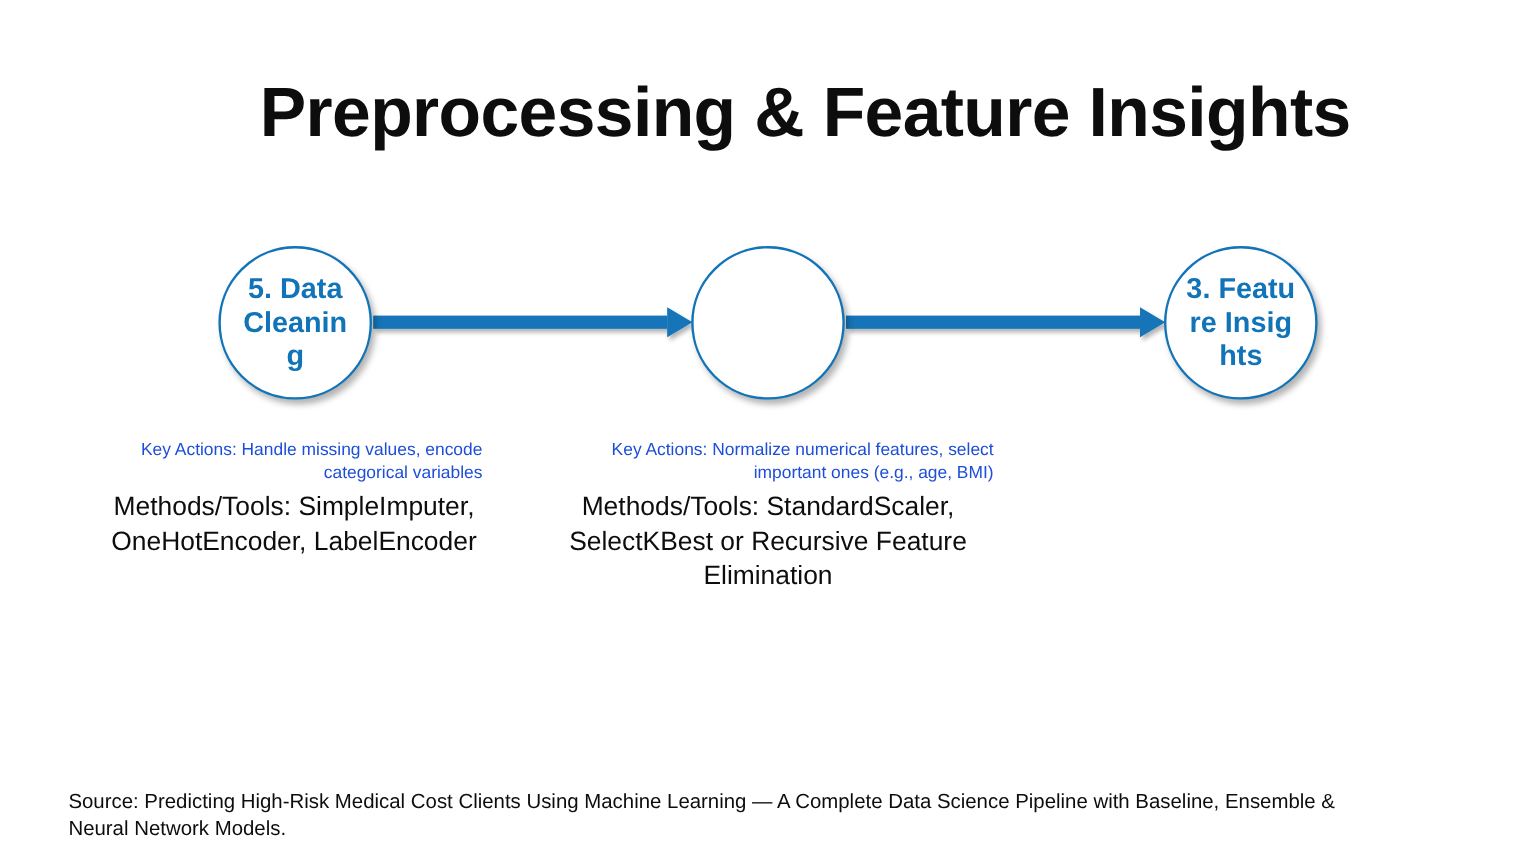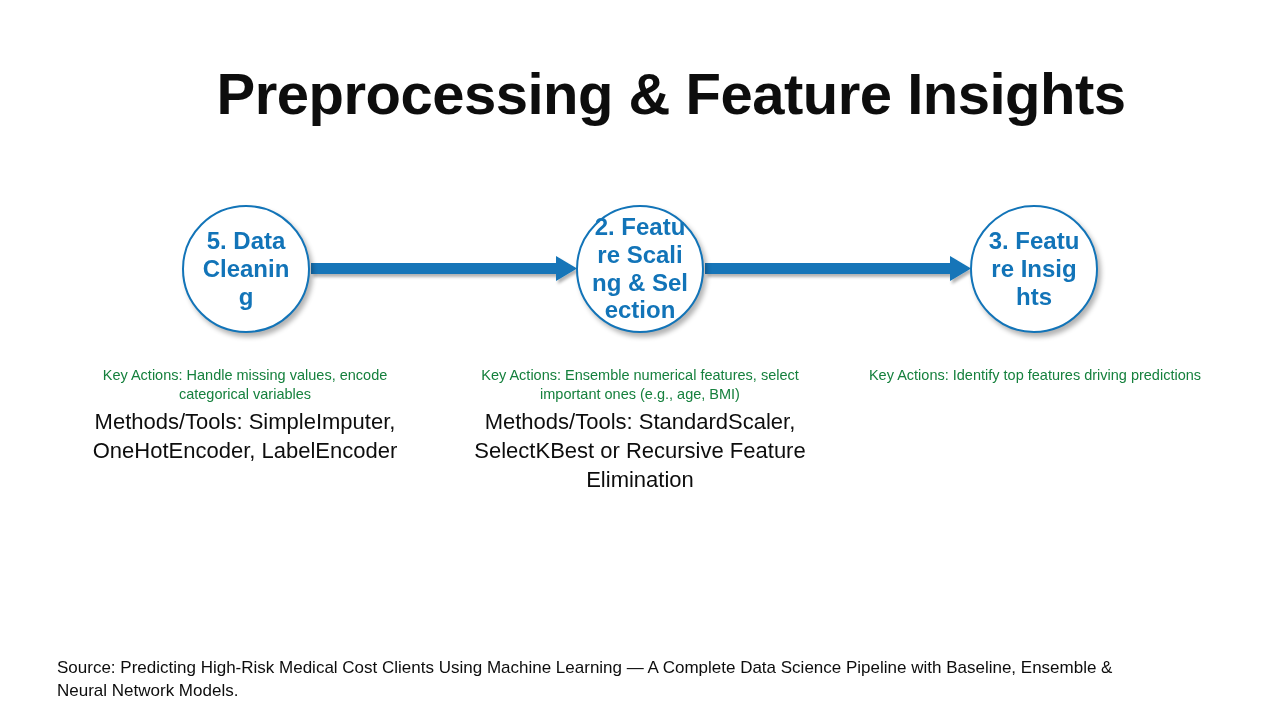--- a/index.html
+++ b/index.html
@@ -98,22 +98,22 @@
 
   
   .col {
     position: absolute;
     top: 366px;
   }
 
   .key-actions {
     font-size: 14.5px;
     line-height: 1.3;
-    color: #15803d;
-    text-align: center;
+    color: #1d4ed8;
+    text-align: right;
     margin: 0;
   }
 
   .methods {
     font-size: 22px;
     line-height: 1.32;
     color: #0d0d0d;
     text-align: center;
     margin: 3px 0 0 0;
   }
@@ -160,39 +160,37 @@
       </g>
     </svg>
 
     <div class="node" id="node-1">
       <div class="node-circle"></div>
       <div class="node-label">5. Data Cleaning</div>
     </div>
 
     <div class="node" id="node-2">
       <div class="node-circle"></div>
-      <div class="node-label">2. Feature Scaling &amp; Selection</div>
     </div>
 
     <div class="node" id="node-3">
       <div class="node-circle"></div>
       <div class="node-label">3. Feature Insights</div>
     </div>
 
     <div class="col" id="col-1">
       <p class="key-actions">Key Actions: Handle missing values, encode categorical variables</p>
       <p class="methods">Methods/Tools: SimpleImputer, OneHotEncoder, LabelEncoder</p>
     </div>
 
     <div class="col" id="col-2">
-      <p class="key-actions">Key Actions: Ensemble numerical features, select important ones (e.g., age, BMI)</p>
+      <p class="key-actions">Key Actions: Normalize numerical features, select important ones (e.g., age, BMI)</p>
       <p class="methods">Methods/Tools: StandardScaler, SelectKBest or Recursive Feature Elimination</p>
     </div>
 
     <div class="col" id="col-3">
-      <p class="key-actions">Key Actions: Identify top features driving predictions</p>
     </div>
 
   </div>
 
   <div id="source-note">Source: Predicting High-Risk Medical Cost Clients Using Machine Learning — A Complete Data Science Pipeline with Baseline, Ensemble &amp; Neural Network Models.</div>
 
 </div>
 
 </body></html>

